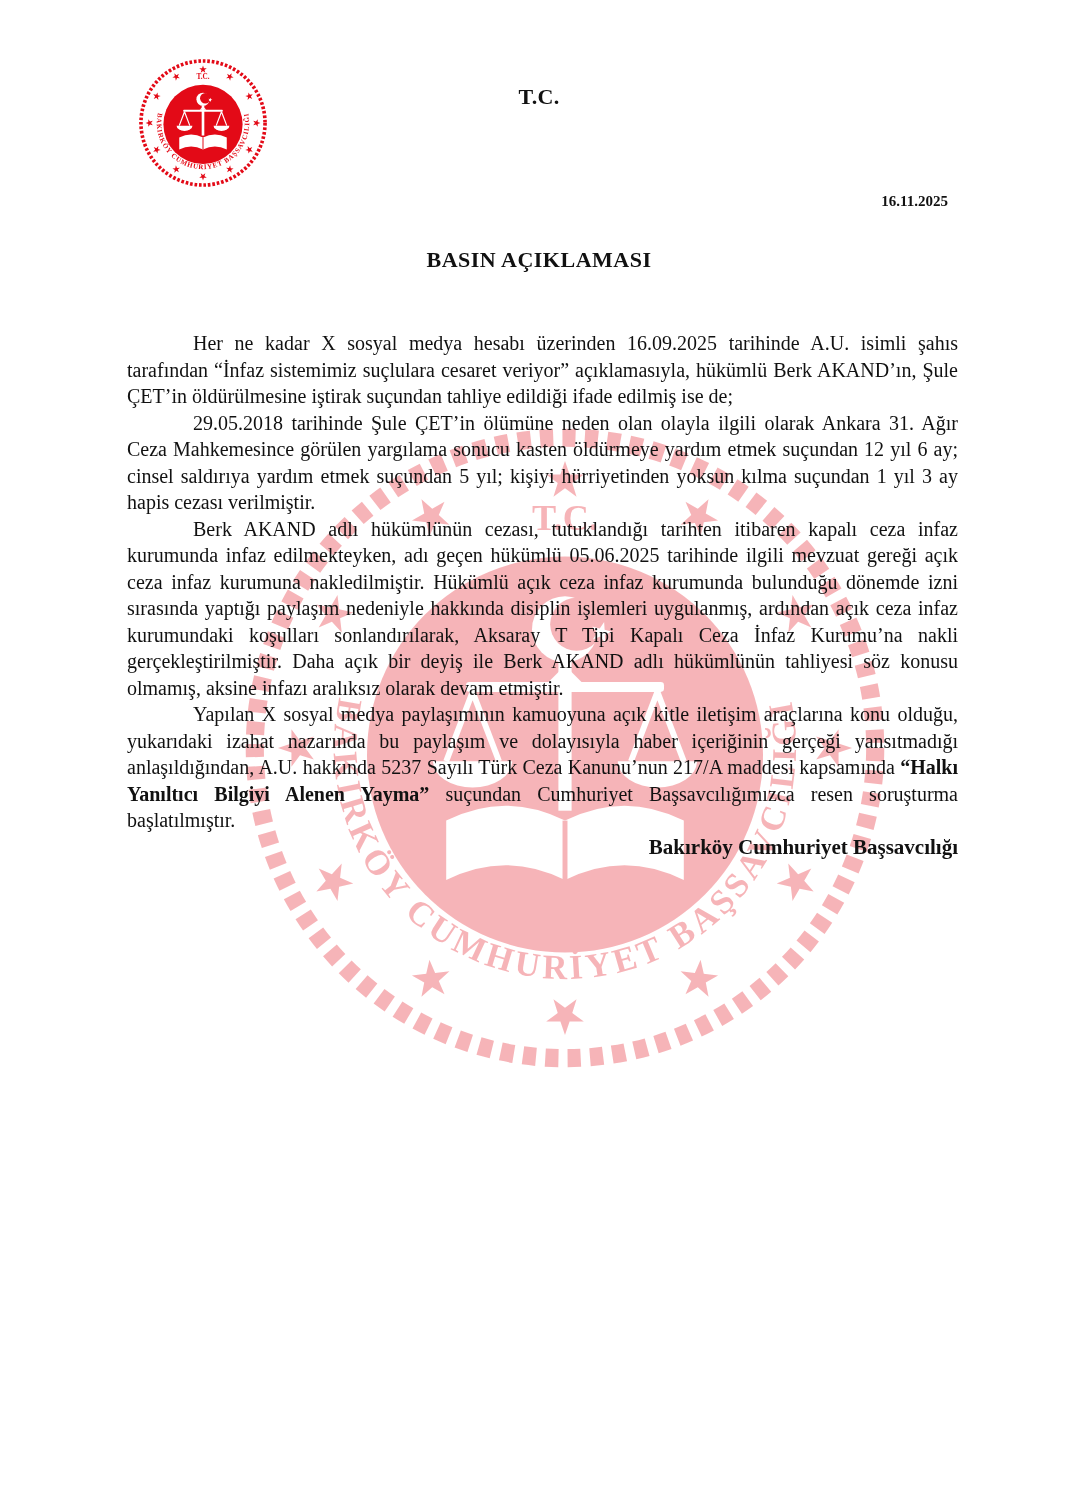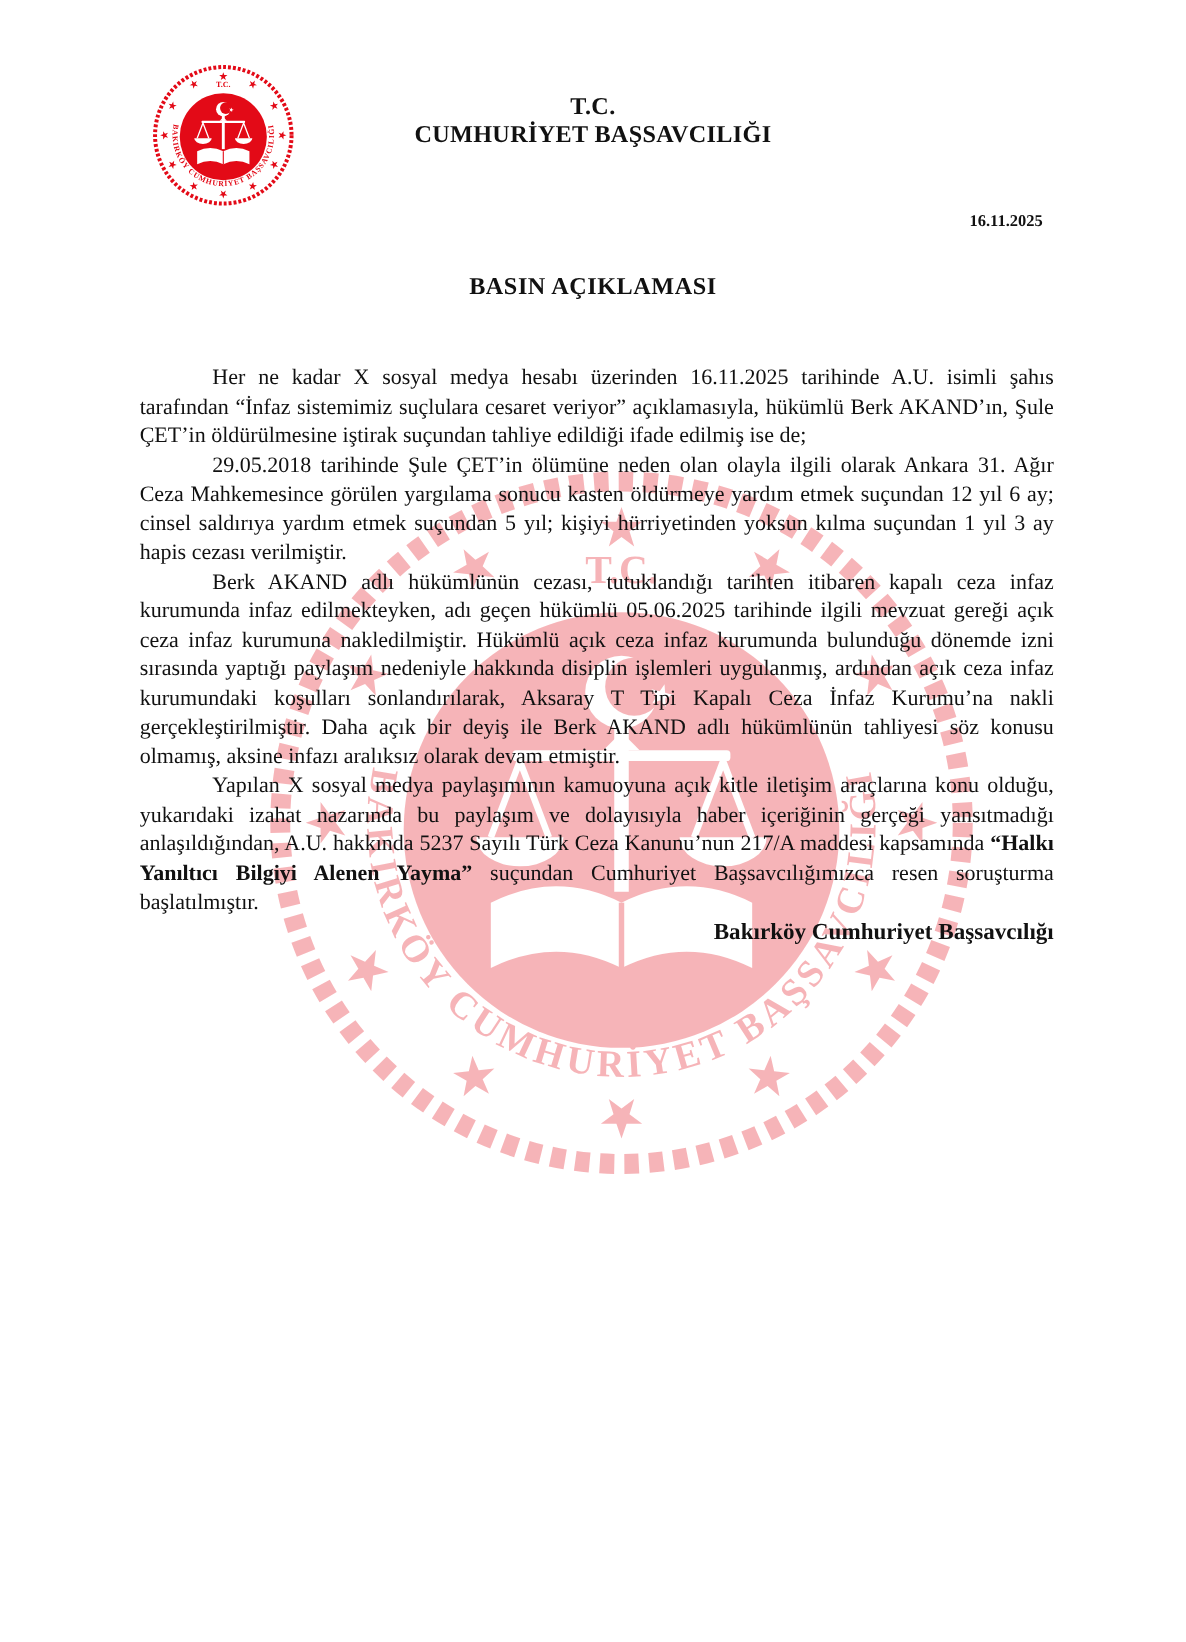--- a/index.html
+++ b/index.html
@@ -125,28 +125,27 @@
       <path d="M116,104 A12,8 0 0 0 140,104 Z"></path>
     </g>
     <g>
       <path d="M64,122 Q82,113 100,122 Q118,113 136,122 L136,140 Q118,131 100,140 Q82,131 64,140 Z" fill="#ffffff"></path>
       <line x1="100" y1="122" x2="100" y2="140" stroke="#e30a17" stroke-width="1.5"></line>
     </g>
   </svg>
 
   <div class="header-block">
     <div>T.C.</div>
-    <div>CUMHURİYET BAŞSAVCILIĞI</div>
   </div>
 
   <div class="doc-date">16.11.2025</div>
 
   <div class="doc-title">BASIN AÇIKLAMASI</div>
 
   <div class="body-text">
-    <p>Her ne kadar X sosyal medya hesabı üzerinden 16.11.2025 tarihinde A.U. isimli şahıs tarafından “İnfaz sistemimiz suçlulara cesaret veriyor” açıklamasıyla, hükümlü Berk AKAND’ın, Şule ÇET’in öldürülmesine iştirak suçundan tahliye edildiği ifade edilmiş ise de;</p>
+    <p>Her ne kadar X sosyal medya hesabı üzerinden 16.09.2025 tarihinde A.U. isimli şahıs tarafından “İnfaz sistemimiz suçlulara cesaret veriyor” açıklamasıyla, hükümlü Berk AKAND’ın, Şule ÇET’in öldürülmesine iştirak suçundan tahliye edildiği ifade edilmiş ise de;</p>
     <p>29.05.2018 tarihinde Şule ÇET’in ölümüne neden olan olayla ilgili olarak Ankara 31. Ağır Ceza Mahkemesince görülen yargılama sonucu kasten öldürmeye yardım etmek suçundan 12 yıl 6 ay; cinsel saldırıya yardım etmek suçundan 5 yıl; kişiyi hürriyetinden yoksun kılma suçundan 1 yıl 3 ay hapis cezası verilmiştir.</p>
     <p>Berk AKAND adlı hükümlünün cezası, tutuklandığı tarihten itibaren kapalı ceza infaz kurumunda infaz edilmekteyken, adı geçen hükümlü 05.06.2025 tarihinde ilgili mevzuat gereği açık ceza infaz kurumuna nakledilmiştir. Hükümlü açık ceza infaz kurumunda bulunduğu dönemde izni sırasında yaptığı paylaşım nedeniyle hakkında disiplin işlemleri uygulanmış, ardından açık ceza infaz kurumundaki koşulları sonlandırılarak, Aksaray T Tipi Kapalı Ceza İnfaz Kurumu’na nakli gerçekleştirilmiştir. Daha açık bir deyiş ile Berk AKAND adlı hükümlünün tahliyesi söz konusu olmamış, aksine infazı aralıksız olarak devam etmiştir.</p>
     <p><span>Yapılan X sosyal medya paylaşımının kamuoyuna açık kitle iletişim araçlarına konu olduğu, yukarıdaki izahat nazarında bu paylaşım ve dolayısıyla haber içeriğinin gerçeği yansıtmadığı anlaşıldığından, A.U. hakkında 5237 Sayılı Türk Ceza Kanunu’nun 217/A maddesi kapsamında </span><span class="bold">“Halkı Yanıltıcı Bilgiyi Alenen Yayma”</span><span> suçundan Cumhuriyet Başsavcılığımızca resen soruşturma başlatılmıştır.</span></p>
     <p class="signature">Bakırköy Cumhuriyet Başsavcılığı</p>
   </div>
 
 </div>
 
 </body></html>

